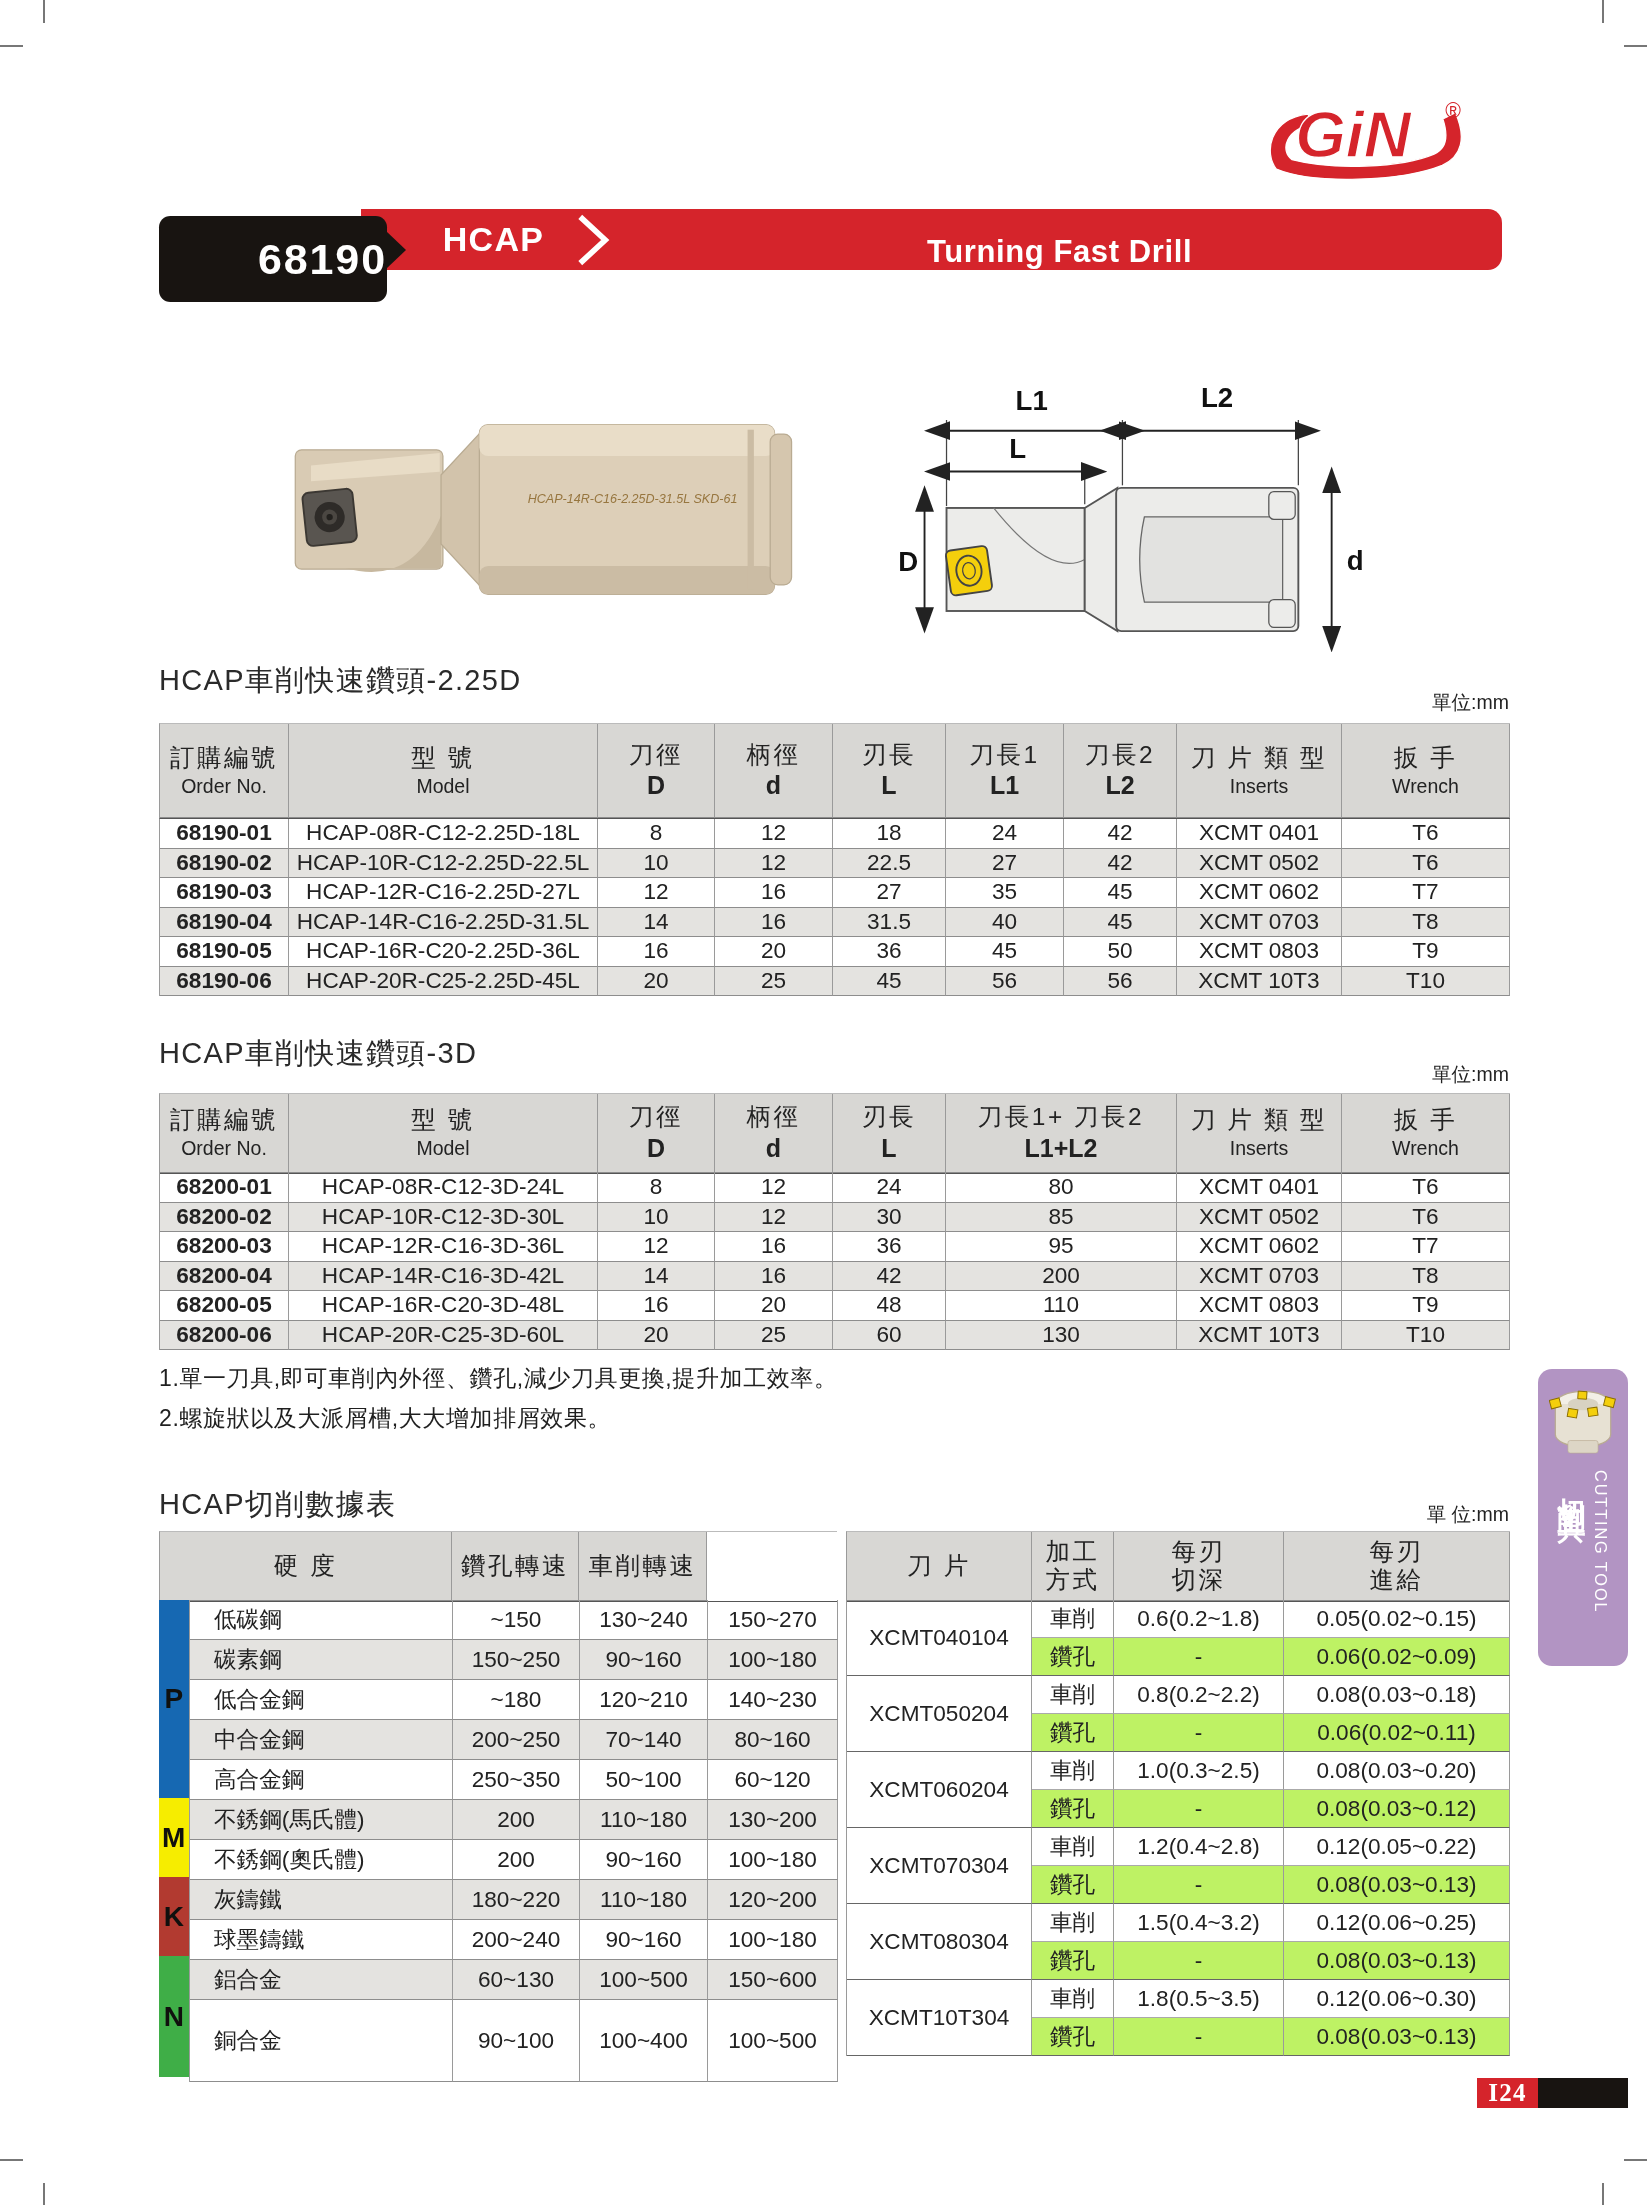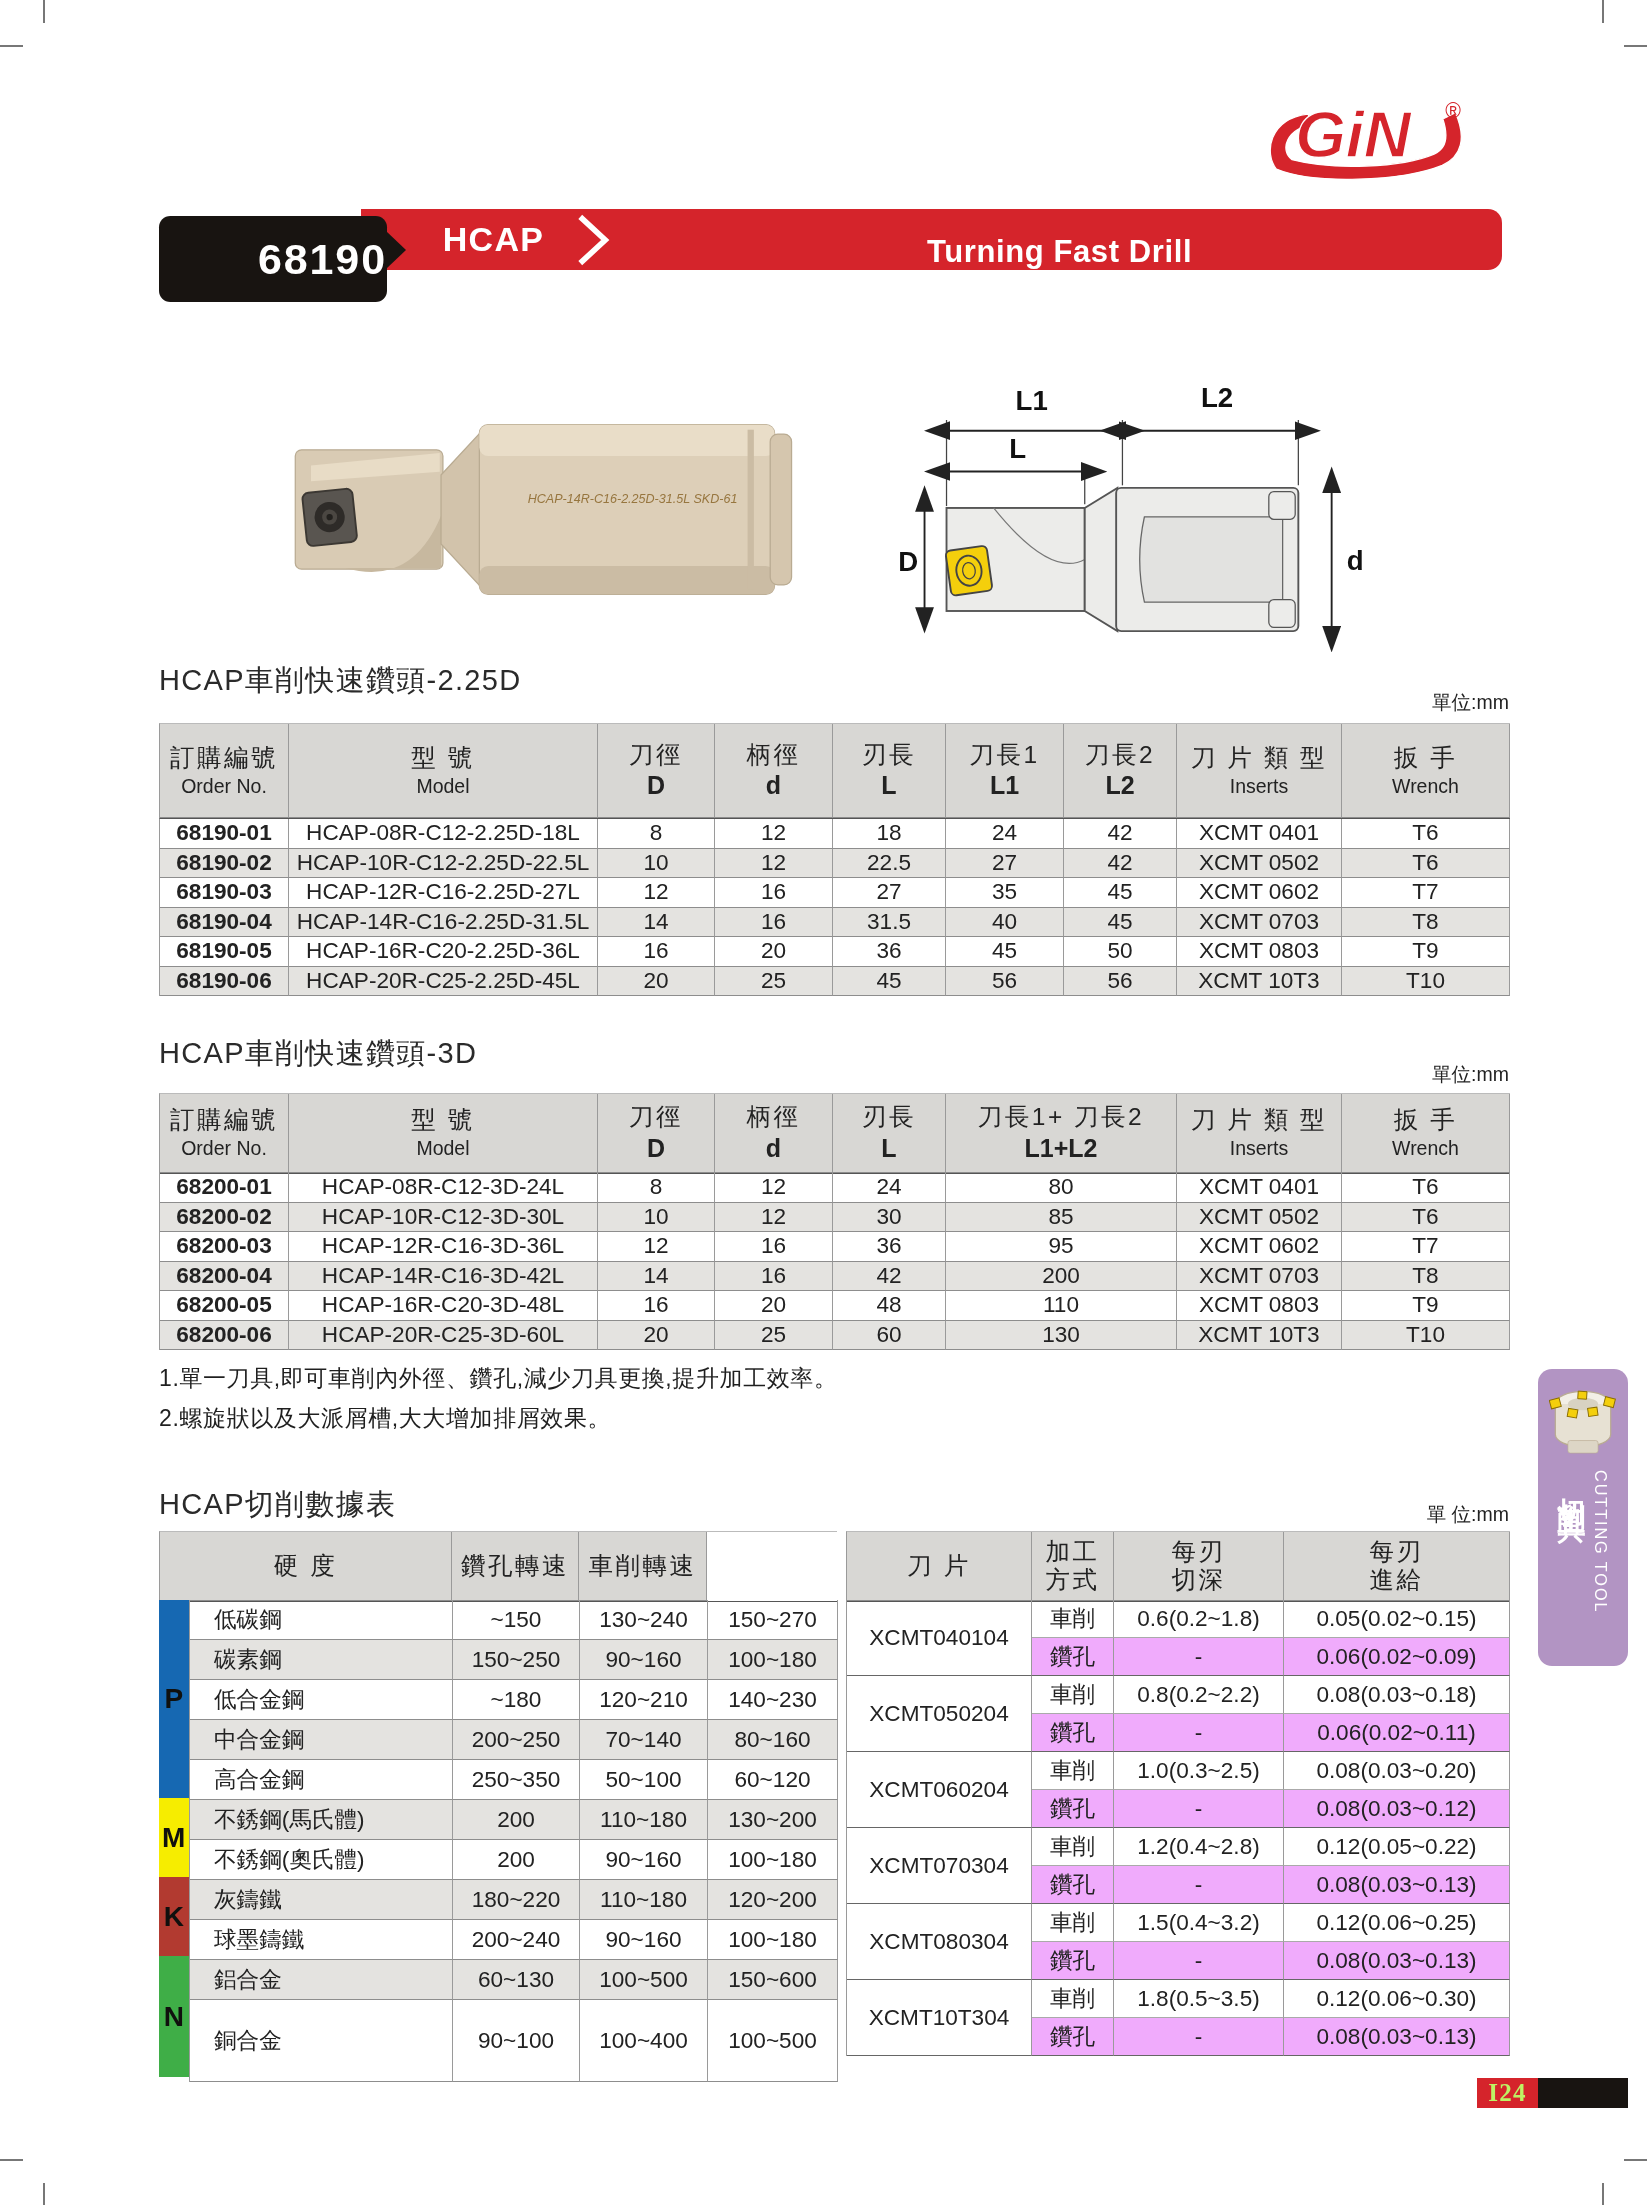--- a/index.html
+++ b/index.html
@@ -79,33 +79,33 @@
   #mat-body > div:nth-child(8n+5),#mat-body > div:nth-child(8n+6),
   #mat-body > div:nth-child(8n+7),#mat-body > div:nth-child(8n+8){background:#e4e3e0;}
   #mat-body .name{justify-content:flex-start;padding-left:24px;text-align:left;}
 
   
   #ins-hdr{left:846px;top:1531px;width:663px;height:69px;grid-template-columns:185px 82px 170px 226px;}
   #ins-body{left:846px;top:1600px;width:663px;grid-template-columns:185px 82px 170px 226px;grid-auto-rows:38px;}
   #ins-body .cell{border-bottom:0.6px solid #aaa;}
   #ins-body .span2{grid-row:span 2;}
   #ins-body .gb{border-bottom:1.9px solid #666;}
-  #ins-body .gray{background:#f0abfc;}
+  #ins-body .gray{background:#bef264;}
 
   
   #side-tab{position:absolute;left:1538px;top:1369px;width:90px;height:297px;background:#b294c3;border-radius:14px;}
   #side-tab-zh{position:absolute;left:14px;top:106px;writing-mode:vertical-rl;text-orientation:upright;
                color:#fff;font-size:28px;font-weight:bold;letter-spacing:6.3px;}
   #side-tab-en{position:absolute;left:53px;top:101px;writing-mode:vertical-rl;text-orientation:sideways;
                color:#fff;font-size:16.3px;letter-spacing:1.9px;}
   #side-tab-img{position:absolute;left:11.3px;top:11.3px;}
 
   
   #footer-page{position:absolute;left:1477px;top:2078px;width:61px;height:30px;background:#d5242b;
-               color:#bef264;display:flex;align-items:center;justify-content:center;
+               color:#ffffff;display:flex;align-items:center;justify-content:center;
                font-family:"Liberation Serif","DejaVu Serif",serif;font-size:25px;font-weight:bold;letter-spacing:1.3px;}
   #footer-bar{position:absolute;left:1538px;top:2078px;width:90px;height:30px;background:#181411;}
 </style>
 </head>
 <body>
 
 <div id="page">
 
   <div class="cmark" style="left:43px;top:0;width:1.9px;height:22.6px;"></div>
   <div class="cmark" style="left:0;top:45px;width:23px;height:1.9px;"></div>

